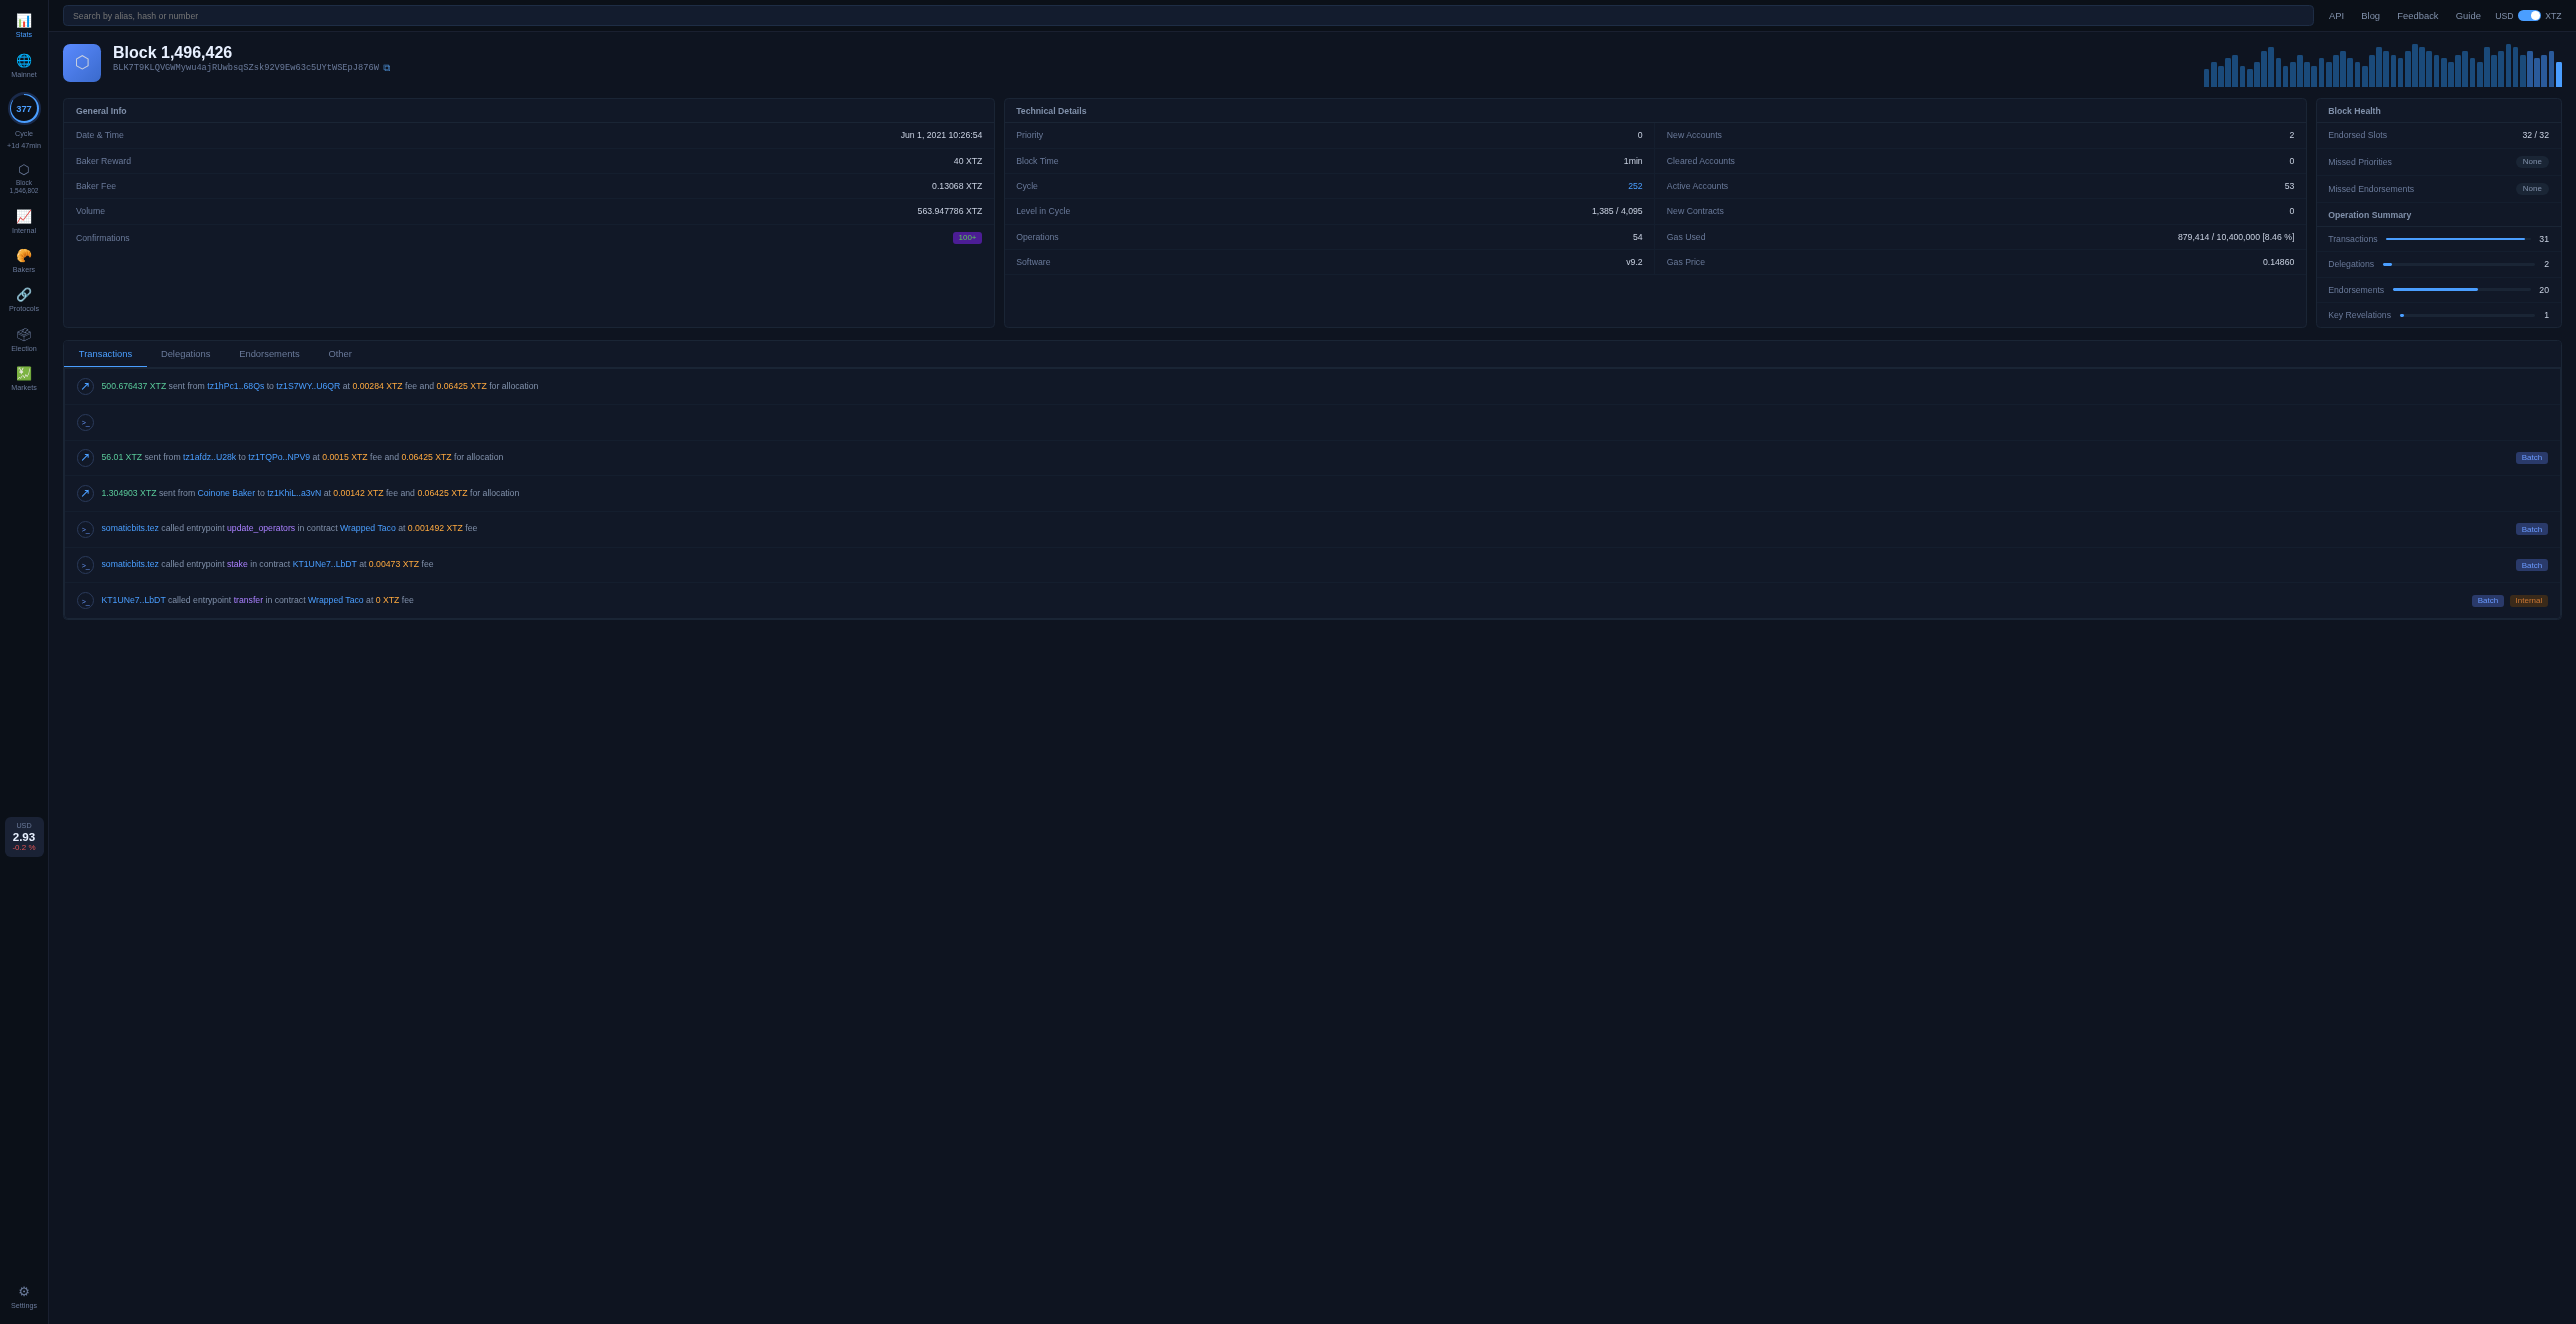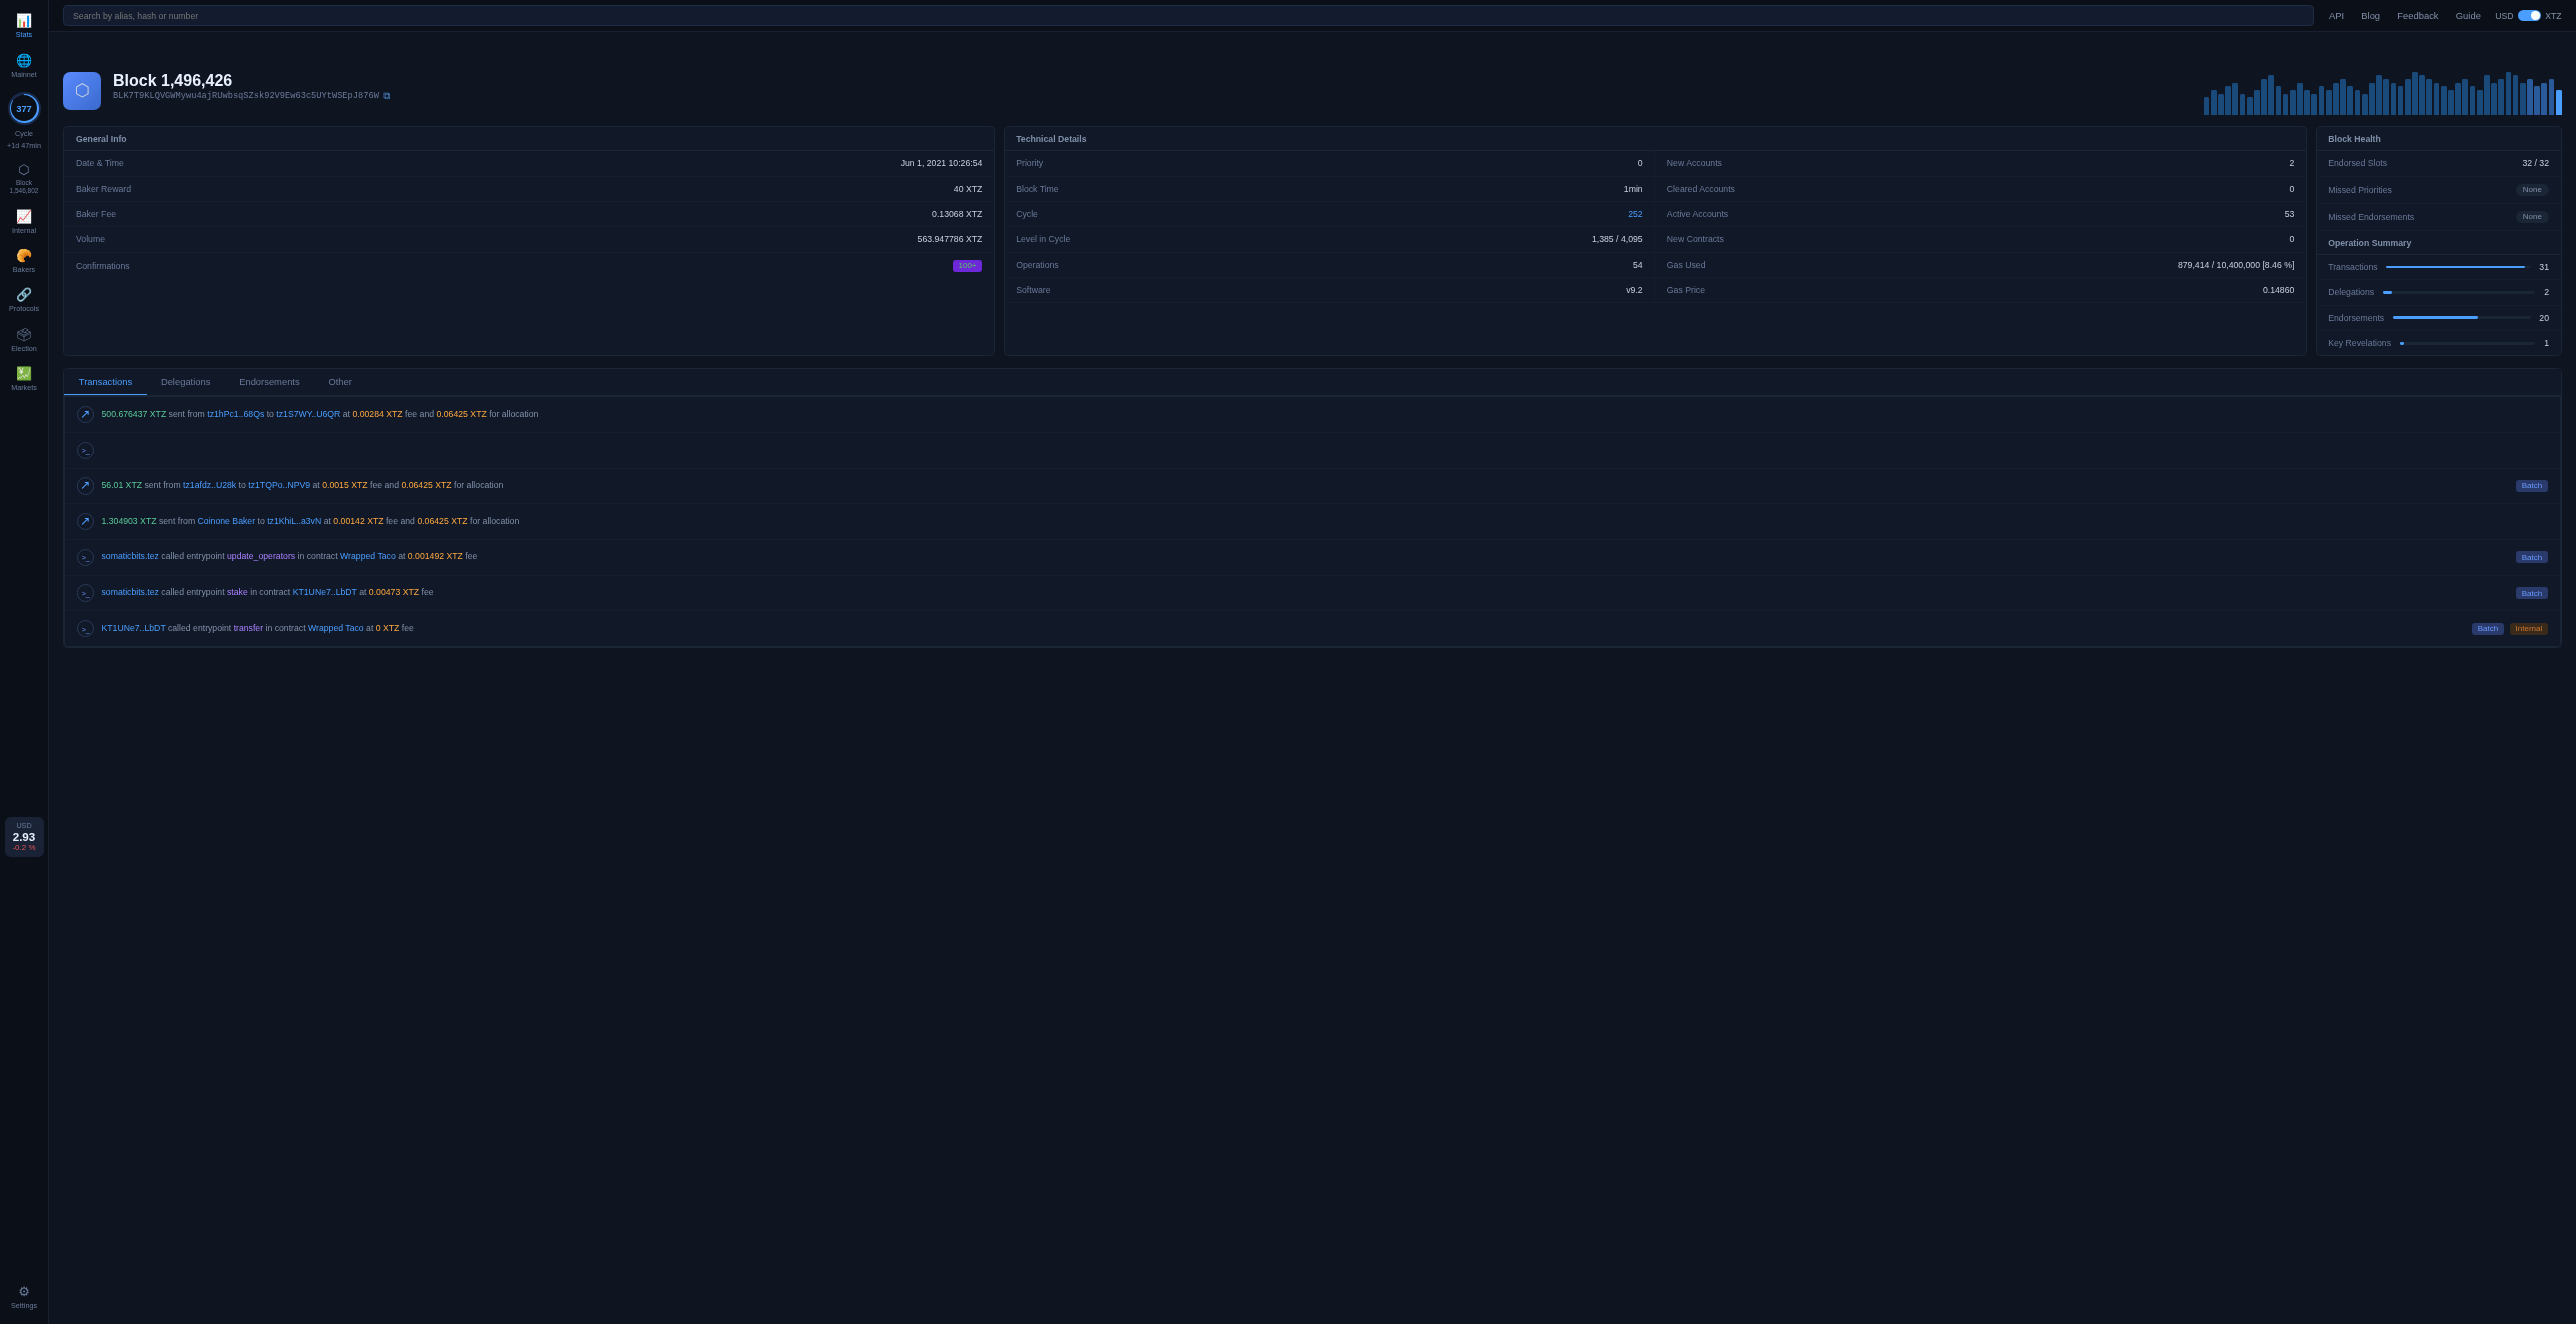--- a/index.html
+++ b/index.html
@@ -85,21 +85,20 @@
     }
     .cycle-text { font-size: 7.2px; color: #6a7a9a; text-align: center; }
     .settings-icon { margin-top: auto; }
 
     
     #main {
       flex: 1;
       display: flex;
       flex-direction: column;
       overflow: hidden;
-      gap: 28px;
     }
 
     
     #topbar {
       background: #0b1018;
       display: flex;
       align-items: center;
       padding: 0 14.4px;
       height: 32px;
       border-bottom: 0.7px solid #1a2030;
@@ -211,21 +210,21 @@
       display: flex;
       align-items: center;
       justify-content: space-between;
       padding: 7.2px 11.6px;
       border-bottom: 0.7px solid #141e2e;
     }
     .info-row:last-child { border-bottom: none; }
     .info-label { color: #6a7a9a; font-size: 8.7px; }
     .info-value { color: #c8d0e0; font-size: 8.7px; text-align: right; }
     .info-value.blue { color: #4a9eff; }
-    .info-value.green { background: #6d28d9; color: #5aca5a; padding: 1.4px 5.8px; border-radius: 2.9px; font-size: 8px; }
+    .info-value.green { background: #4c1d95; color: #5aca5a; padding: 1.4px 5.8px; border-radius: 2.9px; font-size: 8px; }
 
     
     .panels-wrapper {
       display: flex;
       gap: 0;
       margin-bottom: 11.6px;
     }
     .general-panel { flex: 1; }
     .tech-panel-wrap { flex: 1.4; margin-left: 8.7px; }
     .health-panel-wrap { width: 246px; margin-left: 8.7px; }

